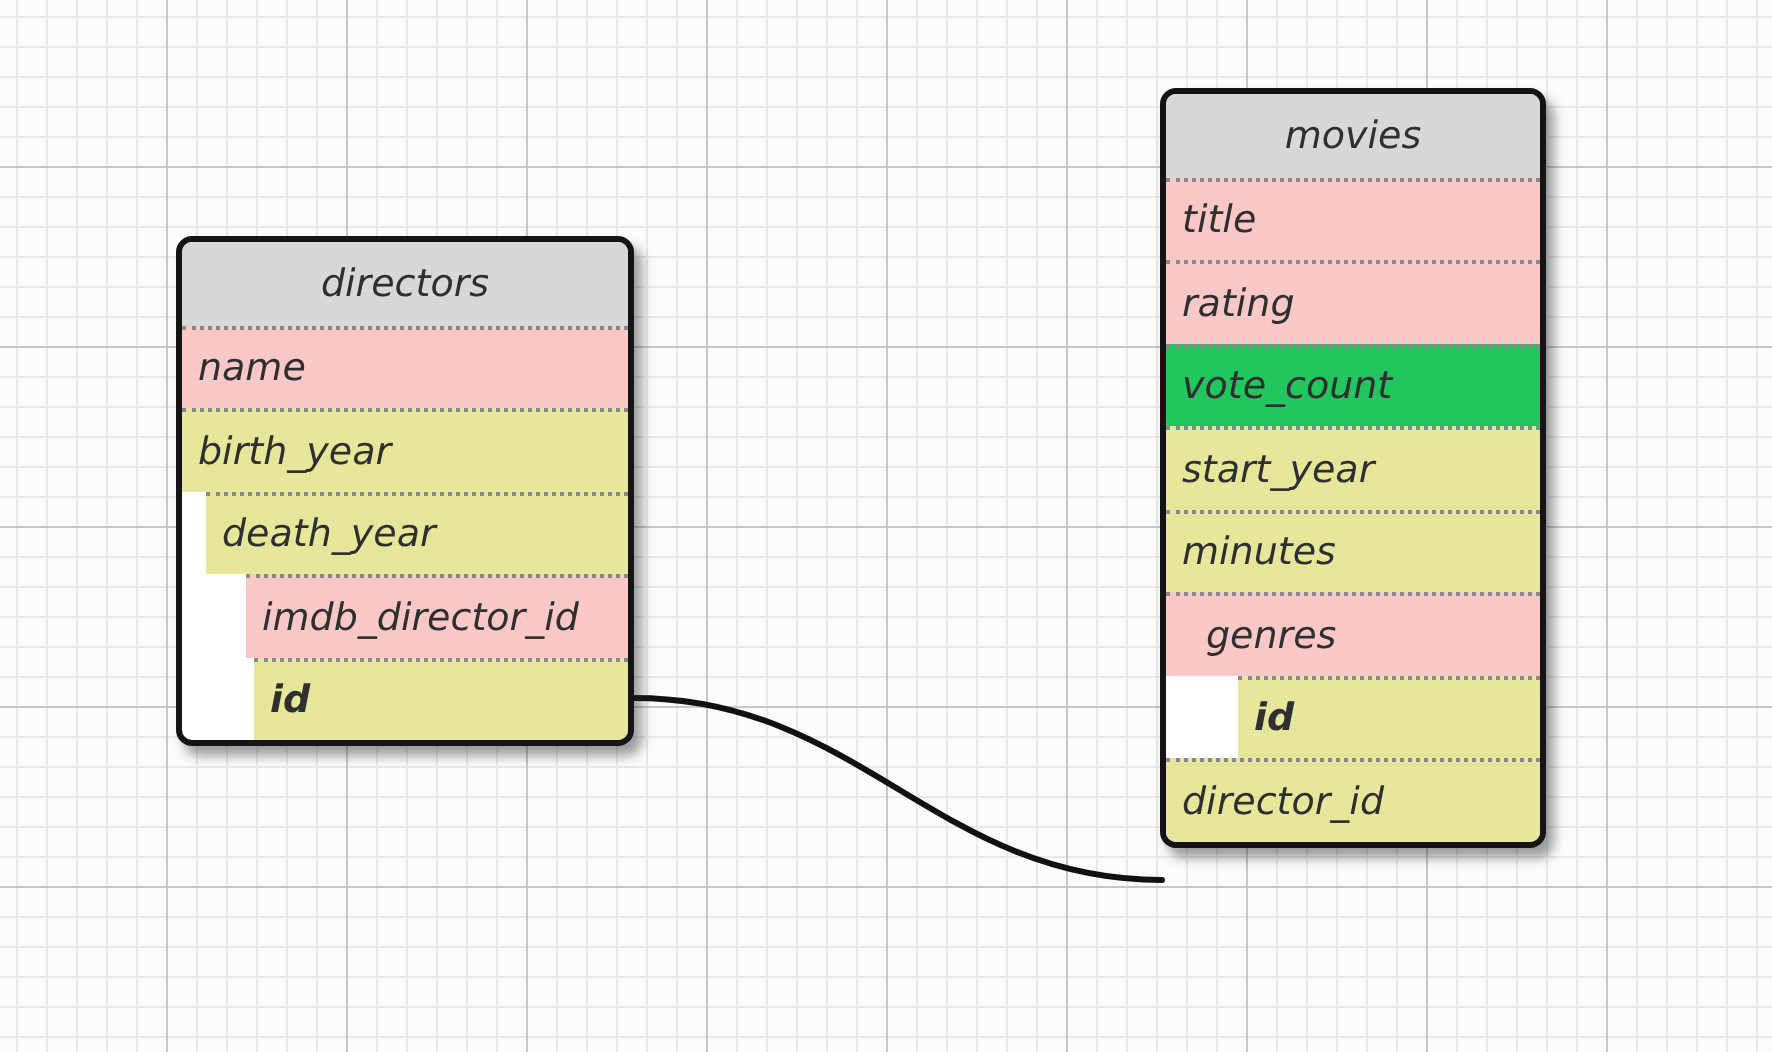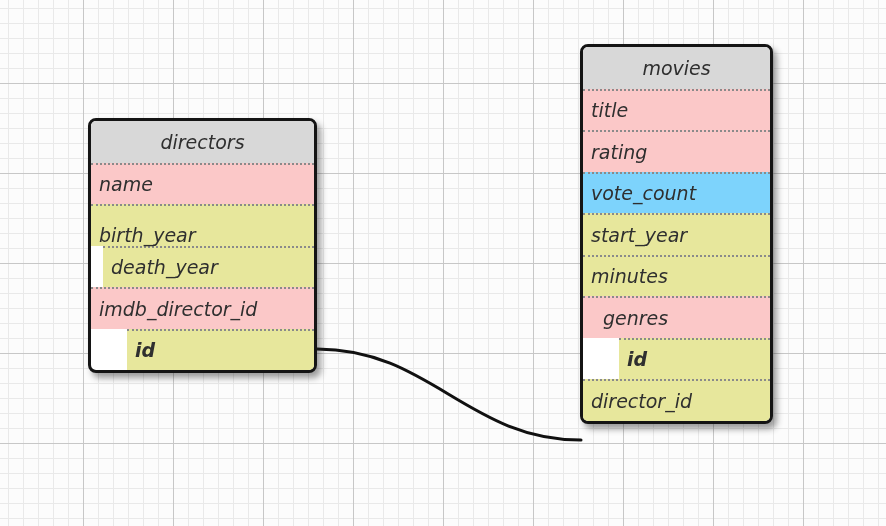--- a/index.html
+++ b/index.html
@@ -77,45 +77,45 @@
     <path d="M 317 349 C 430 349 468 440 581 440"></path>
   </svg>
 
   <div class="db-table" id="table-0">
       <div class="tbl-header">
         <span>directors</span>
       </div>
       <div class="tbl-row" style="background: rgb(251, 200, 200);">
         <span>name</span>
       </div>
-      <div class="tbl-row" style="background: rgb(231, 231, 156); align-items: flex-end;">
+      <div class="tbl-row" style="background: rgb(231, 231, 156);">
         <span>birth_year</span>
       </div>
       <div class="tbl-row" style="background: rgb(231, 231, 156); margin-left: 12px;">
         <span>death_year</span>
       </div>
-      <div class="tbl-row" style="background: rgb(251, 200, 200);">
+      <div class="tbl-row" style="background: rgb(251, 200, 200); margin-left: 32px;">
         <span>imdb_director_id</span>
       </div>
       <div class="tbl-row bold" style="background: rgb(231, 231, 156);">
         <span>id</span>
       </div>
     </div>
 
   <div class="db-table" id="table-1">
       <div class="tbl-header">
         <span>movies</span>
       </div>
       <div class="tbl-row" style="background: rgb(251, 200, 200);">
         <span>title</span>
       </div>
       <div class="tbl-row" style="background: rgb(251, 200, 200); text-align: right;">
         <span>rating</span>
       </div>
-      <div class="tbl-row" style="background: #7dd3fc;">
+      <div class="tbl-row" style="background: #22c55e;">
         <span>vote_count</span>
       </div>
       <div class="tbl-row" style="background: rgb(231, 231, 156);">
         <span>start_year</span>
       </div>
       <div class="tbl-row" style="background: rgb(231, 231, 156);">
         <span>minutes</span>
       </div>
       <div class="tbl-row" style="background: rgb(251, 200, 200); padding-left: 20px;">
         <span>genres</span>

